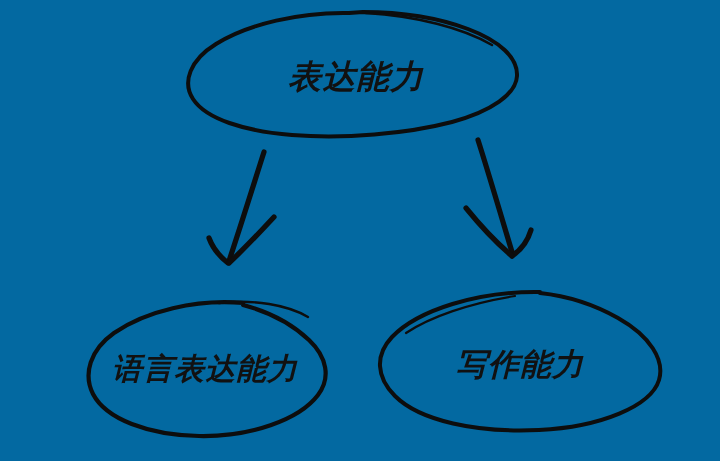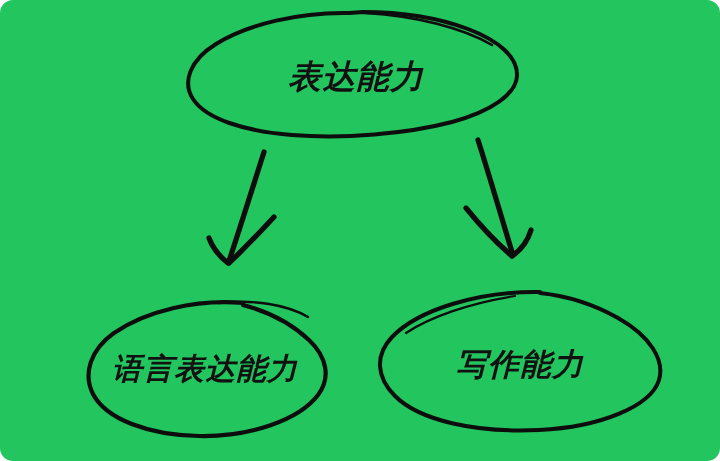--- a/index.html
+++ b/index.html
@@ -8,23 +8,22 @@
     padding: 0;
     background: #ffffff;
   }
   body {
     font-family: "Liberation Sans", sans-serif;
   }
   #canvas-root {
     position: relative;
     width: 720px;
     height: 461px;
-    background: #22c55e;
+    background: #0369a1;
     overflow: hidden;
-    border-radius: 13px;
   }
   #diagram-svg {
     position: absolute;
     left: 0;
     top: 0;
     width: 720px;
     height: 461px;
     display: block;
   }
   .node-stroke {

